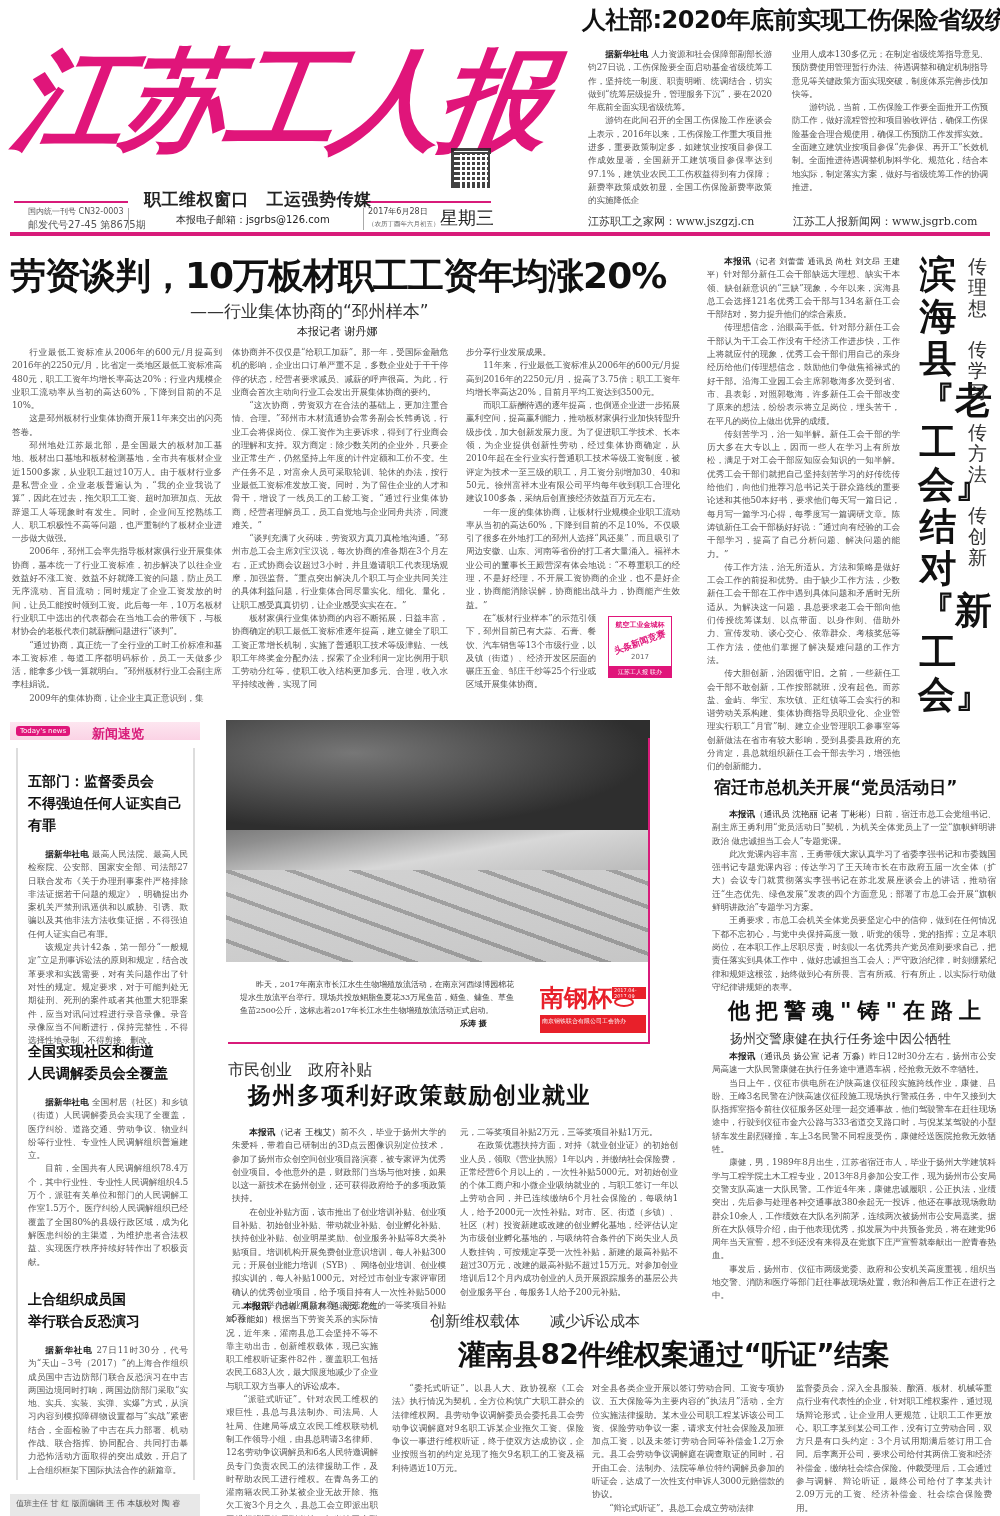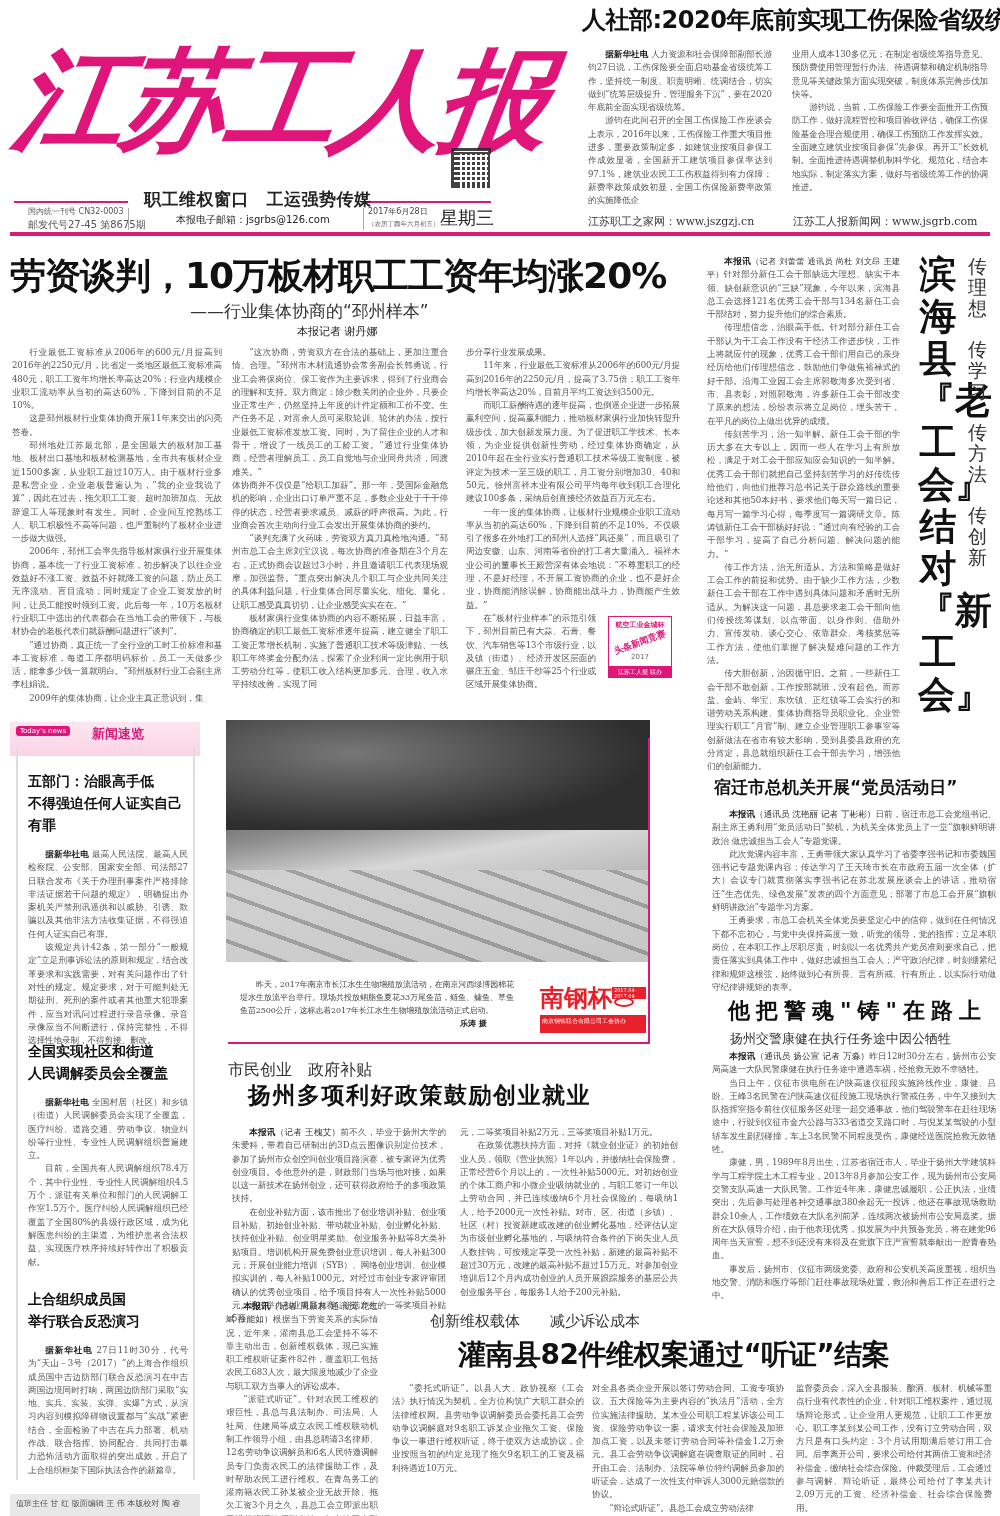--- a/index.html
+++ b/index.html
@@ -64,22 +64,22 @@
 
 <div class="abs body-text" style="left:12px;top:346px;width:210px;">
   <p>行业最低工资标准从2006年的600元/月提高到2016年的2250元/月，比省定一类地区最低工资标准高480元，职工工资年均增长率高达20%；行业内规模企业职工流动率从当初的高达60%，下降到目前的不足10%。</p>
   <p>这是邳州板材行业集体协商开展11年来交出的闪亮答卷。</p>
   <p>邳州地处江苏最北部，是全国最大的板材加工基地、板材出口基地和板材检测基地，全市共有板材企业近1500多家，从业职工超过10万人。由于板材行业多是私营企业，企业老板普遍认为，“我的企业我说了算”，因此在过去，拖欠职工工资、超时加班加点、无故辞退工人等现象时有发生。同时，企业间互挖熟练工人、职工积极性不高等问题，也严重制约了板材企业进一步做大做强。</p>
   <p>2006年，邳州工会率先指导板材家俱行业开展集体协商，基本统一了行业工资标准，初步解决了以往企业效益好不涨工资、效益不好就降工资的问题，防止员工无序流动、盲目流动；同时规定了企业工资发放的时间，让员工能按时领到工资。此后每一年，10万名板材行业职工中选出的代表都会在当地工会的带领下，与板材协会的老板代表们就薪酬问题进行“谈判”。</p>
   <p>“通过协商，真正统一了全行业的工时工价标准和基本工资标准，每道工序都明码标价，员工一天做多少活，能拿多少钱一算就明白。”邳州板材行业工会副主席李桂娟说。</p>
   <p>2009年的集体协商，让企业主真正意识到，集</p>
 </div>
 <div class="abs body-text" style="left:232px;top:346px;width:216px;">
+  <p style="text-indent:0">体协商并不仅仅是“给职工加薪”。那一年，受国际金融危机的影响，企业出口订单严重不足，多数企业处于干干停停的状态，经营者要求减员、减薪的呼声很高。为此，行业商会首次主动向行业工会发出开展集体协商的要约。</p>
   <p>“这次协商，劳资双方在合法的基础上，更加注重合情、合理。”邳州市木材流通协会常务副会长韩勇说，行业工会将保岗位、保工资作为主要诉求，得到了行业商会的理解和支持。双方商定：除少数关闭的企业外，只要企业正常生产，仍然坚持上年度的计件定额和工价不变。生产任务不足，对富余人员可采取轮训、轮休的办法，按行业最低工资标准发放工资。同时，为了留住企业的人才和骨干，增设了一线员工的工龄工资。“通过行业集体协商，经营者理解员工，员工自觉地与企业同舟共济，同渡难关。”</p>
-  <p style="text-indent:0">体协商并不仅仅是“给职工加薪”。那一年，受国际金融危机的影响，企业出口订单严重不足，多数企业处于干干停停的状态，经营者要求减员、减薪的呼声很高。为此，行业商会首次主动向行业工会发出开展集体协商的要约。</p>
   <p>“谈判充满了火药味，劳资双方真刀真枪地沟通。”邳州市总工会主席刘宝汉说，每次协商的准备期在3个月左右，正式协商会议超过3小时，并且邀请职工代表现场观摩，加强监督。“重点突出解决几个职工与企业共同关注的具体利益问题，行业集体合同尽量实化、细化、量化，让职工感受真真切切，让企业感受实实在在。”</p>
   <p>板材家俱行业集体协商的内容不断拓展，日益丰富，协商确定的职工最低工资标准逐年提高，建立健全了职工工资正常增长机制，实施了普通职工技术等级津贴、一线职工年终奖金分配办法，探索了企业利润一定比例用于职工劳动分红等，使职工收入结构更加多元、合理，收入水平持续改善，实现了同</p>
 </div>
 <div class="abs body-text" style="left:466px;top:346px;width:214px;">
   <p style="text-indent:0">步分享行业发展成果。</p>
   <p>11年来，行业最低工资标准从2006年的600元/月提高到2016年的2250元/月，提高了3.75倍；职工工资年均增长率高达20%，目前月平均工资达到3500元。</p>
   <p>而职工薪酬待遇的逐年提高，也倒逼企业进一步拓展赢利空间，提高赢利能力，推动板材家俱行业加快转型升级步伐，加大创新发展力度。为了促进职工学技术、长本领，为企业提供创新性劳动，经过集体协商确定，从2010年起在全行业实行普通职工技术等级工资制度，被评定为技术一至三级的职工，月工资分别增加30、40和50元。徐州富祥木业有限公司平均每年收到职工合理化建议100多条，采纳后创直接经济效益百万元左右。</p>
   <p>一年一度的集体协商，让板材行业规模企业职工流动率从当初的高达60%，下降到目前的不足10%。不仅吸引了很多在外地打工的邳州人选择“凤还巢”，而且吸引了周边安徽、山东、河南等省份的打工者大量涌入。福祥木业公司的董事长王殿营深有体会地说：“不尊重职工的经理，不是好经理，不开展工资协商的企业，也不是好企业，协商能消除误解，协商能出战斗力，协商能产生效益。”</p>
   <p style="width:130px">在“板材行业样本”的示范引领下，邳州目前已有大蒜、石膏、餐饮、汽车销售等13个市级行业，以及镇（街道）、经济开发区层面的碾庄五金、邹庄千纱等25个行业或区域开展集体协商。</p>
 </div>
@@ -99,29 +99,29 @@
   <p>传大胆创新，治因循守旧。之前，一些新任工会干部不敢创新，工作按部就班，没有起色。而苏盐、金屿、华宝、东坎镇、正红镇等工会实行的和谐劳动关系构建、集体协商指导员职业化、企业管理实行职工“月官”制、建立企业管理职工参事室等创新做法在省市有较大影响，受到县委县政府的充分肯定，县总就组织新任工会干部去学习，增强他们的创新能力。</p>
 </div>
 <div class="abs hl" style="left:918px;top:254px;width:40px;font-size:37px;line-height:42px;text-align:center;word-break:break-all;">滨海县『老工会』结对『新工会』</div>
 <div class="abs sans" style="left:968px;top:256px;width:22px;font-size:19px;line-height:21px;color:#333;">
   <div style="height:83px;word-break:break-all">传理想</div>
   <div style="height:83px;word-break:break-all">传学习</div>
   <div style="height:83px;word-break:break-all">传方法</div>
   <div style="height:83px;word-break:break-all">传创新</div>
 </div>
 
-<div class="abs" style="left:10px;top:722px;width:190px;height:34px;background:linear-gradient(#fde6f0,#fbd3e5);">
+<div class="abs" style="left:10px;top:722px;width:190px;height:18px;background:linear-gradient(#fde6f0,#fbd3e5);">
   <span class="sans" style="position:absolute;left:6px;top:4px;font-size:7px;color:#fff;background:#e0157a;padding:1px 4px;border-radius:3px;">Today's news</span>
   <span class="hl" style="position:absolute;left:82px;top:3px;font-size:13px;color:#d81b7a;">新闻速览</span>
 </div>
 <div class="abs" style="left:16px;top:748px;width:179px;height:732px;border-left:2px solid #ddd;border-right:2px solid #ddd;"></div>
 
 <div class="abs" style="left:28px;top:770px;width:160px;">
   <div class="hl" style="font-size:14px;line-height:22px;">
-      <div>五部门：治眼高手低</div>
+      <div>五部门：监督委员会</div>
       <div>不得强迫任何人证实自己有罪</div>
     </div>
   <div class="body-text" style="margin-top:12px;">
     <p><b>据新华社电</b> <span>最高人民法院、最高人民检察院、公安部、国家安全部、司法部27日联合发布《关于办理刑事案件严格排除非法证据若干问题的规定》，明确提出办案机关严禁刑讯逼供和以威胁、引诱、欺骗以及其他非法方法收集证据，不得强迫任何人证实自己有罪。</span></p>
     <p>该规定共计42条，第一部分“一般规定”立足刑事诉讼法的原则和规定，结合改革要求和实践需要，对有关问题作出了针对性的规定。规定要求，对于可能判处无期徒刑、死刑的案件或者其他重大犯罪案件，应当对讯问过程进行录音录像。录音录像应当不间断进行，保持完整性，不得选择性地录制，不得剪接、删改。</p>
   </div>
 </div>
 
 <div class="abs" style="left:28px;top:1040px;width:160px;">
   <div class="hl" style="font-size:14px;line-height:22px;">

